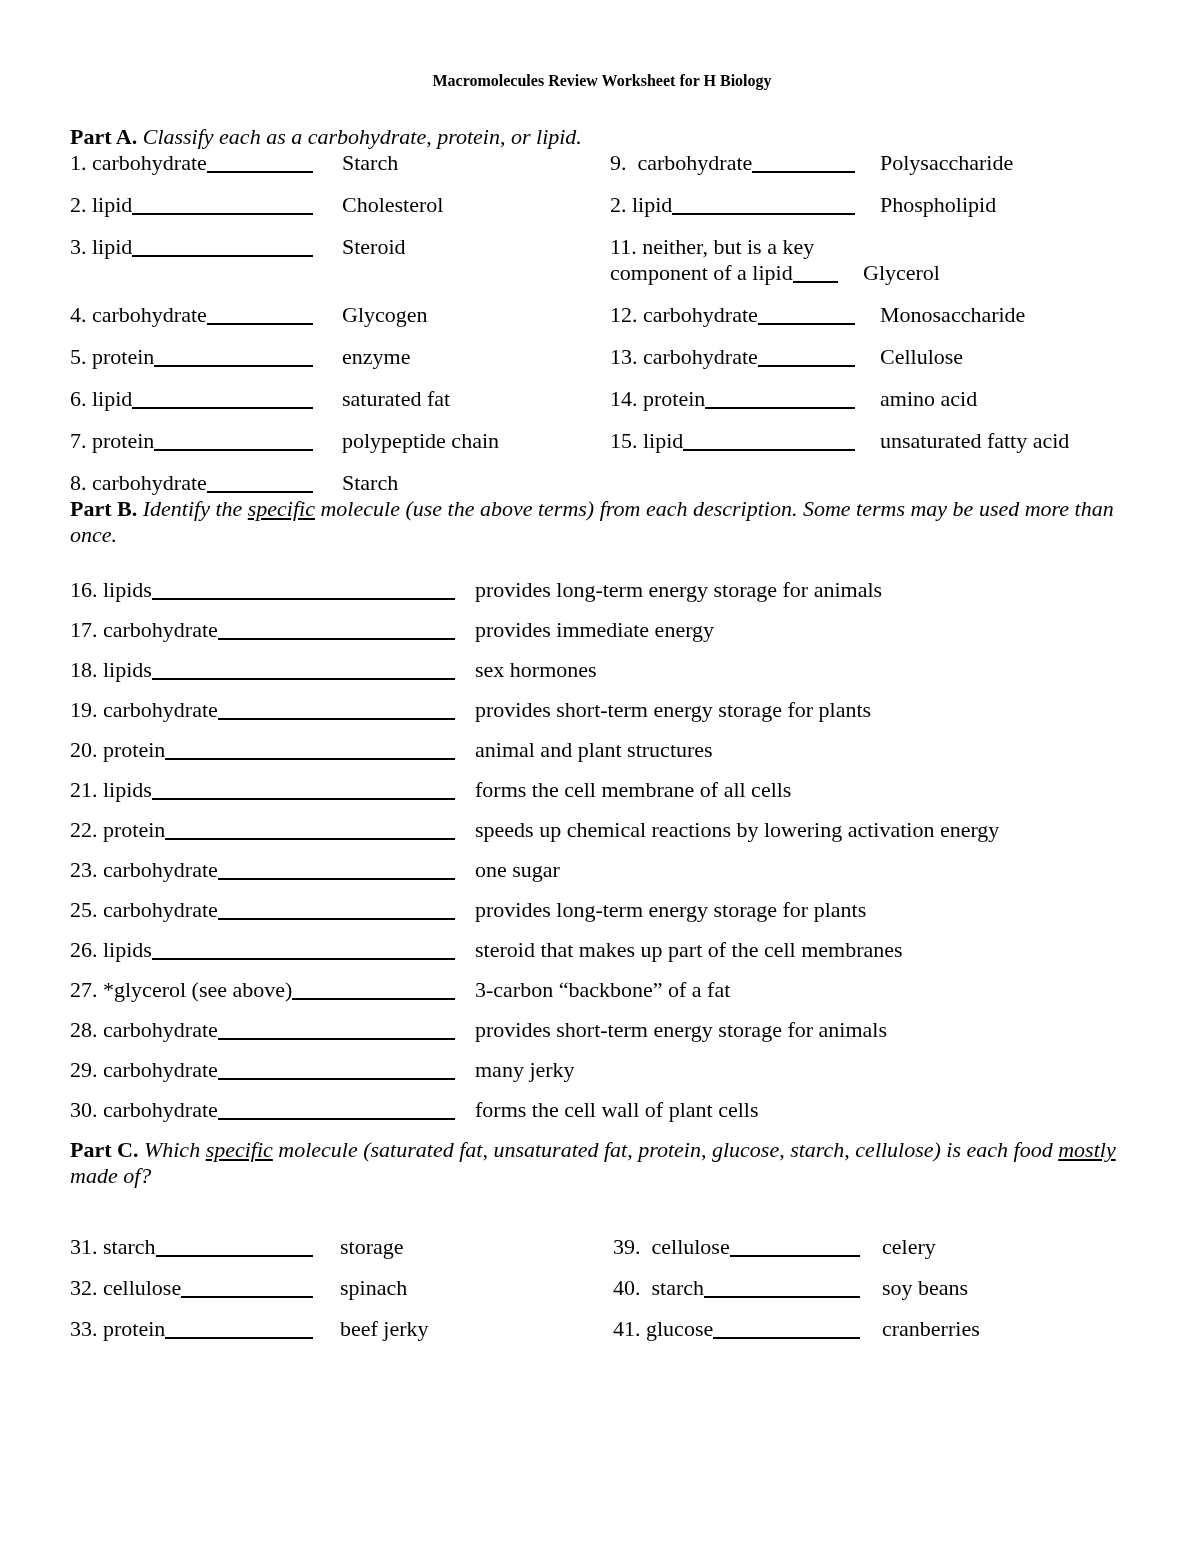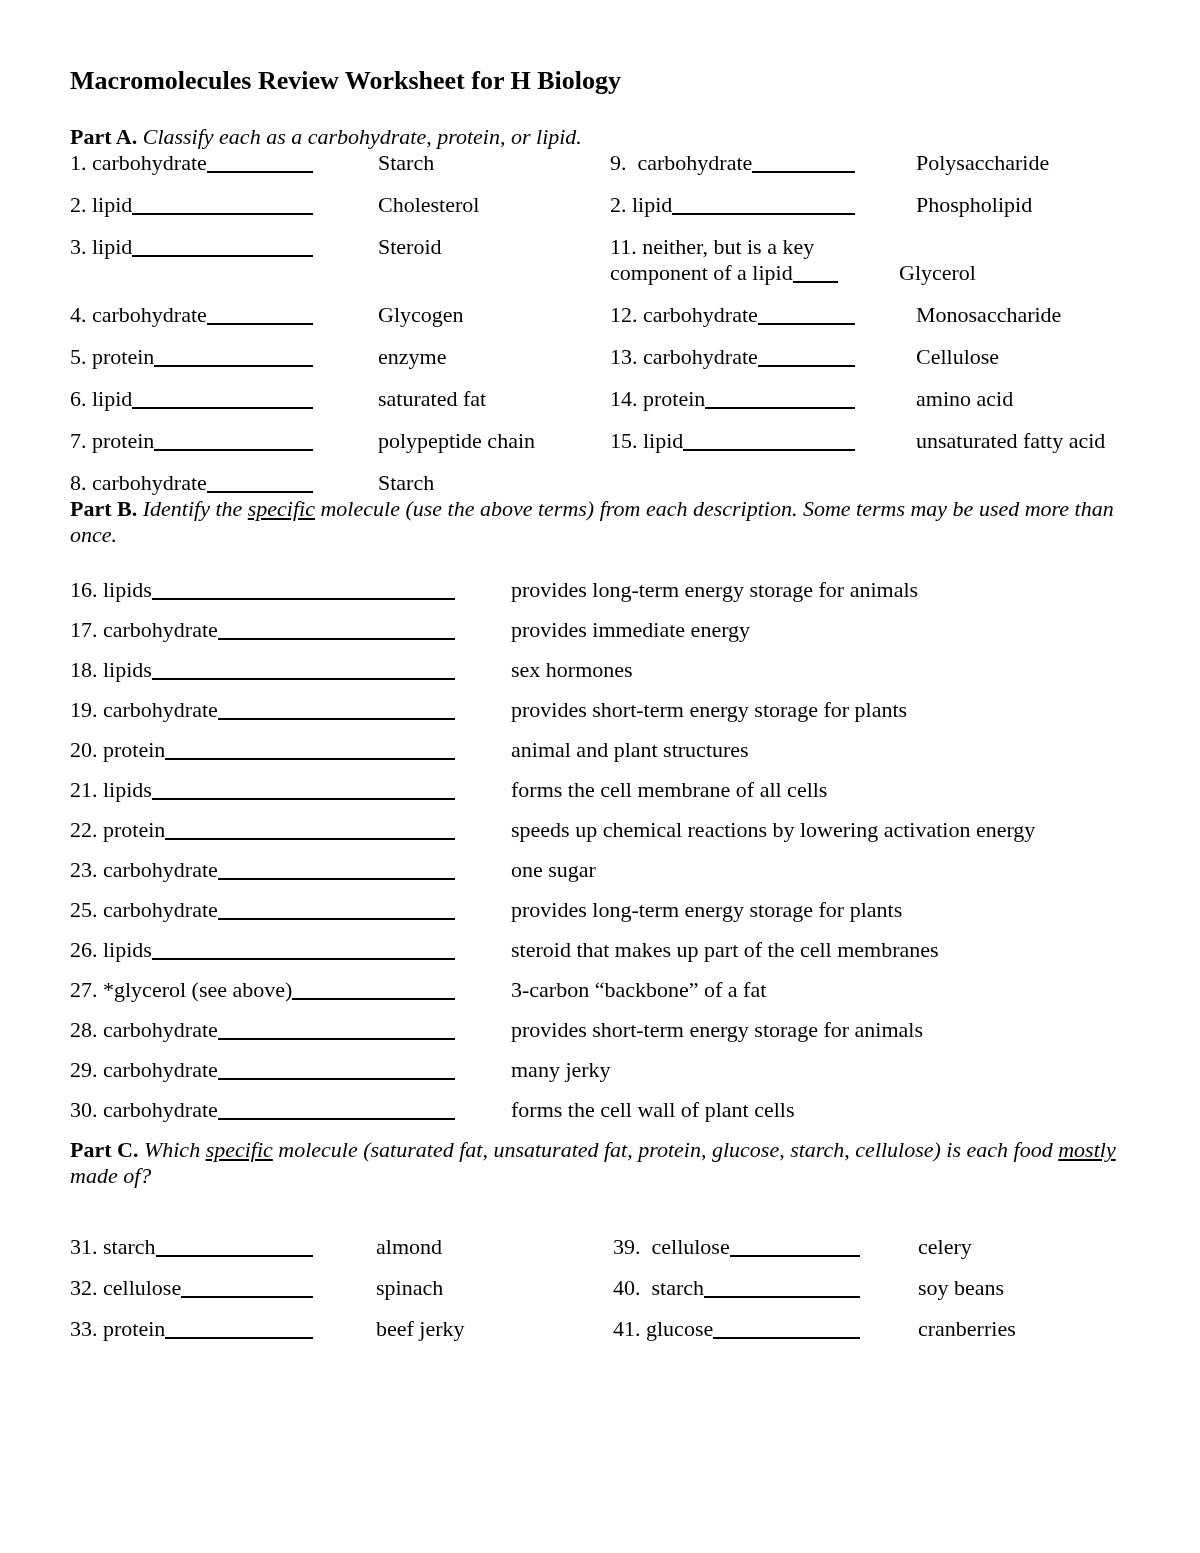--- a/index.html
+++ b/index.html
@@ -11,24 +11,25 @@
     padding: 68px 66px 0 70px;
     background: #ffffff;
     color: #000000;
     font-family: "Liberation Serif", serif;
     font-size: 22px;
     line-height: 26px;
     overflow: hidden;
   }
   .pre { white-space: pre-wrap; }
   h1.title {
-    font-size: 26px;
+    font-size: 16px;
     line-height: 26px;
     font-weight: bold;
     margin: 0 0 30px 0;
+    text-align: center;
   }
   p.section-head { margin: 0; font-style: italic; }
   p.section-head .bh { font-style: normal; font-weight: bold; }
   .us { text-decoration: underline; }
   .ahead { margin-bottom: 20px; }
   .bhead { margin-top: 20px; }
   .chead { margin-top: 62px; }
 
   .agrid {
     display: grid;
@@ -36,21 +37,21 @@
     row-gap: 16px;
   }
   .cgrid {
     display: grid;
     grid-template-columns: 543px 1fr;
     row-gap: 15px;
     margin-top: 45px;
   }
   .cell.vend { display: flex; flex-direction: column; justify-content: flex-start; }
 
-  .qrow { display: flex; align-items: baseline; gap: 36px; }
+  .qrow { display: flex; align-items: baseline; }
   .labelwrap { display: flex; align-items: baseline; flex: 0 0 auto; }
   .aw-left  { width: 243px; }
   .aw-right { width: 245px; }
   .aw-right.w228 { width: 228px; }
   .cw-left  { width: 243px; }
   .cw-right { width: 247px; }
   .bw       { width: 385px; }
 
   .blank {
     flex: 1 1 auto;
@@ -332,21 +333,21 @@
 
   <p class="section-head chead"><span class="bh pre">Part C.</span><span class="pre"> Which </span><span class="us pre">specific</span><span class="pre"> molecule (saturated fat, unsaturated fat, protein, glucose, starch, cellulose) is each food </span><span class="us pre">mostly</span><span class="pre"> made of?</span></p>
 
   <div class="cgrid">
     <div class="cell">
       <div class="qrow">
           <span class="labelwrap cw-left">
             <span class="lbl pre">31. starch</span>
             <span class="blank"></span>
           </span>
-          <span class="termCL pre">almond</span>
+          <span class="termCL pre">storage</span>
         </div>
     </div>
     <div class="cell">
       <div class="qrow">
           <span class="labelwrap cw-right">
             <span class="lbl pre">39.  cellulose</span>
             <span class="blank"></span>
           </span>
           <span class="termCR pre">celery</span>
         </div>

